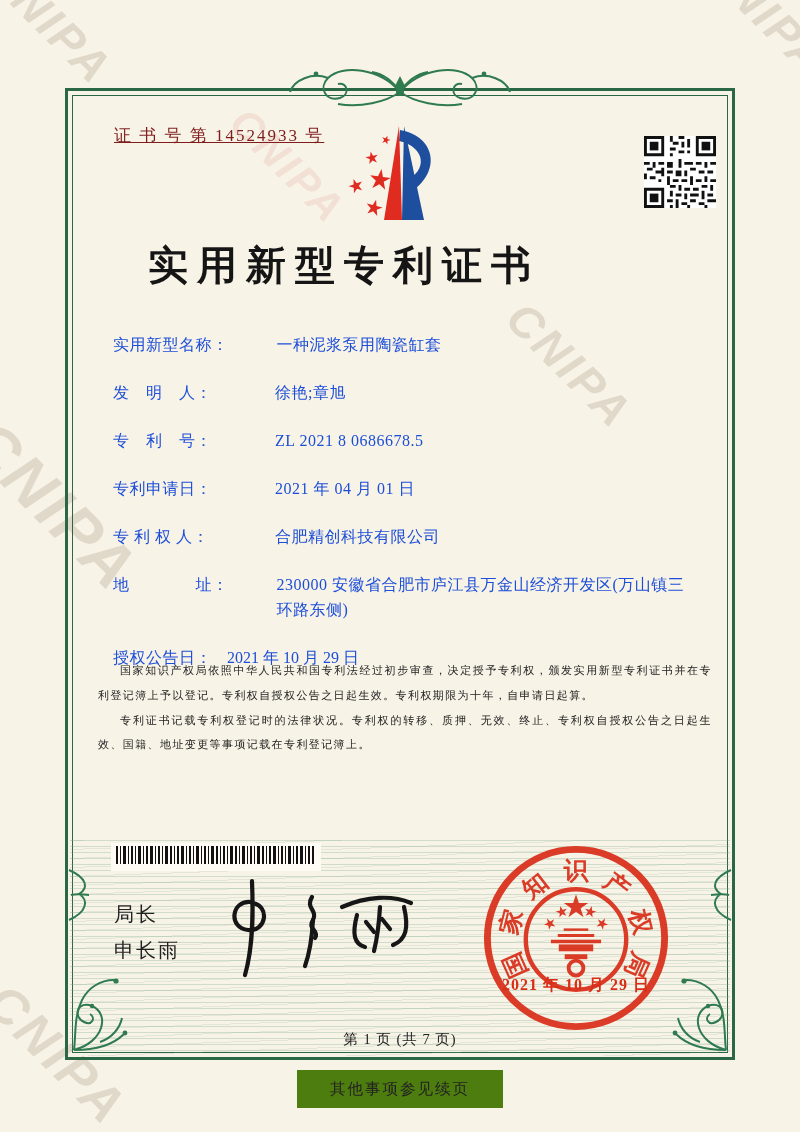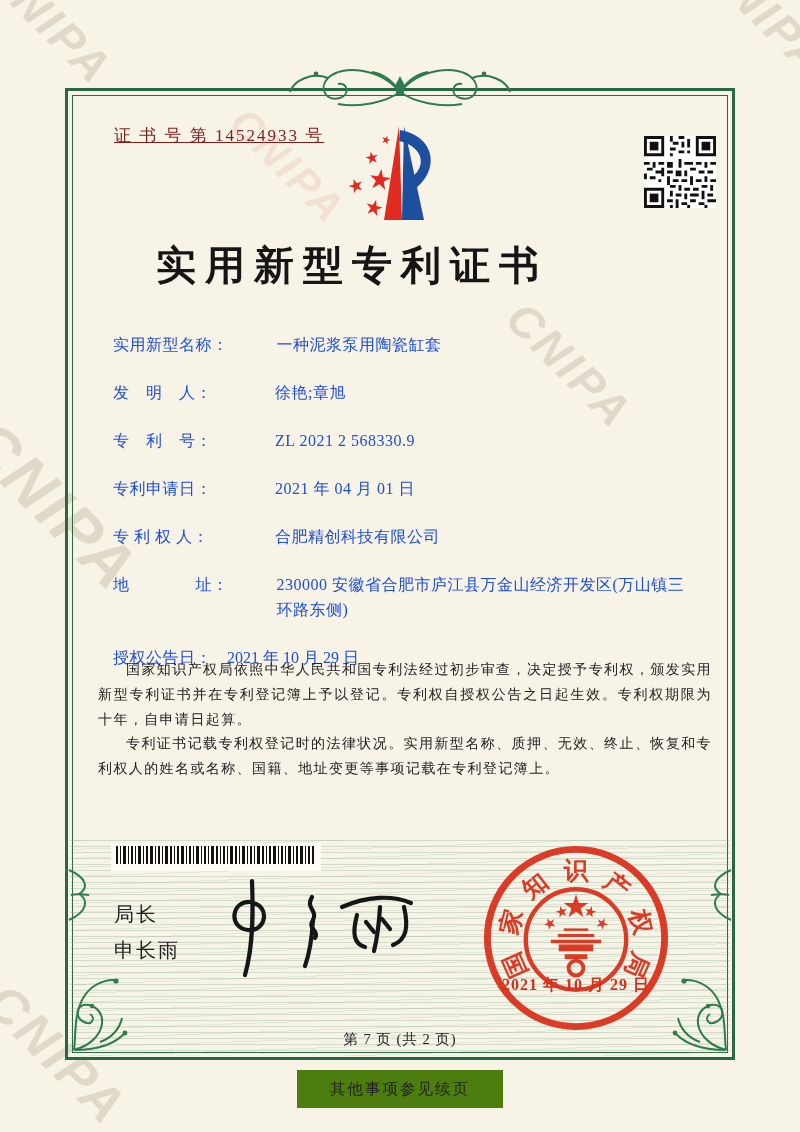--- a/index.html
+++ b/index.html
@@ -28,32 +28,32 @@
       repeating-linear-gradient(180deg, rgba(120,165,135,.30) 0 1px, rgba(120,165,135,0) 1px 6px),
       repeating-linear-gradient(178deg, rgba(120,165,135,.16) 0 1px, rgba(120,165,135,0) 1px 9px);
   }
 
   .orn{position:absolute;pointer-events:none;}
   .orn svg{display:block;}
 
   
   .cert-no{position:absolute;left:114px;top:124px;font-size:17px;color:#7f1d1d;
            letter-spacing:2px;text-decoration:underline;}
-  .title{position:absolute;left:16px;top:238px;width:672px;text-align:center;
+  .title{position:absolute;left:8px;top:238px;width:672px;text-align:center;
          font-size:40px;font-weight:bold;color:#151515;letter-spacing:9px;}
 
   .fields{position:absolute;left:113px;top:332px;width:580px;font-size:16px;color:#1d4ed8;}
   .frow{display:flex;align-items:flex-start;line-height:25px;margin-bottom:23px;}
   .flabel{flex:0 0 114px;letter-spacing:.5px;white-space:pre;}
   .fvalue{flex:1;letter-spacing:.5px;margin-left:48px;}
   .grant-row{display:flex;line-height:25px;margin-top:2px;}
   .grant-left{width:342px;display:flex;}
   .grant-right{display:flex;}
 
-  .paras{position:absolute;left:98px;top:658px;width:614px;font-size:14px;
+  .paras{position:absolute;left:98px;top:658px;width:614px;font-size:11px;
          color:#222;line-height:24.8px;letter-spacing:1.4px;text-align:justify;}
   .paras p{margin:0;text-indent:2em;}
 
   .barcode-wrap{position:absolute;left:111px;top:843px;padding:3px 5px;background:#fdfbf3;}
   .director{position:absolute;left:114px;top:896px;font-size:20px;color:#222;
             line-height:36px;letter-spacing:2px;}
   .signature{position:absolute;left:215px;top:872px;}
 
   .seal{position:absolute;left:480px;top:842px;width:192px;height:192px;}
   .seal-date{position:absolute;left:470px;top:975px;width:212px;text-align:center;
@@ -193,21 +193,21 @@
     <div class="frow">
       <span class="flabel">实用新型名称：</span>
       <span class="fvalue">一种泥浆泵用陶瓷缸套</span>
     </div>
     <div class="frow">
       <span class="flabel">发　明　人：</span>
       <span class="fvalue">徐艳;章旭</span>
     </div>
     <div class="frow">
       <span class="flabel">专　利　号：</span>
-      <span class="fvalue">ZL 2021 2 568330.9</span>
+      <span class="fvalue">ZL 2021 8 0686678.5</span>
     </div>
     <div class="frow">
       <span class="flabel">专利申请日：</span>
       <span class="fvalue">2021 年 04 月 01 日</span>
     </div>
     <div class="frow">
       <span class="flabel">专 利 权 人：</span>
       <span class="fvalue">合肥精创科技有限公司</span>
     </div>
     <div class="frow">
@@ -217,21 +217,21 @@
     <div class="grant-row">
       <span class="grant-left">
         <span class="flabel">授权公告日：</span>
         <span>2021 年 10 月 29 日</span>
       </span>
     </div>
   </div>
 
   <div class="paras">
     <p>国家知识产权局依照中华人民共和国专利法经过初步审查，决定授予专利权，颁发实用新型专利证书并在专利登记簿上予以登记。专利权自授权公告之日起生效。专利权期限为十年，自申请日起算。</p>
-    <p>专利证书记载专利权登记时的法律状况。实用新型名称、质押、无效、终止、恢复和专利权人的姓名或名称、国籍、地址变更等事项记载在专利登记簿上。</p>
+    <p>专利证书记载专利权登记时的法律状况。专利权的转移、质押、无效、终止、专利权自授权公告之日起生效、国籍、地址变更等事项记载在专利登记簿上。</p>
   </div>
 
   <div class="barcode-wrap">
     <svg width="200" height="18" viewBox="0 0 200 18">
       <path d="M1,0 v18" stroke="#111" stroke-width="200" stroke-dasharray="2 1 1 1 3 2 1 1 2 2 1 1 1 3 2 1 3 1 1 2 2 1 1 1 2 2 3 1 1 1 1 2 2 1 1 2 3 1 2 1 1 1 2 2 1 1 1 2 2 1 3 2 1 1 2 1 1 2 1 1 3 1 2 2 1 1 1 2 2 1 1 1 2 3 1 1 2 1 1 2" transform="rotate(90 100 9) translate(-91,-91)"></path>
       <g fill="#111">
         <rect x="0" y="0" width="2" height="18"></rect>
           <rect x="4" y="0" width="1" height="18"></rect>
           <rect x="7" y="0" width="3" height="18"></rect>
           <rect x="12" y="0" width="1" height="18"></rect>
@@ -338,17 +338,17 @@
           <text x="97.5" y="38">识</text>
           <text x="97.5" y="38" transform="rotate(38,97.5,97.5)">产</text>
           <text x="97.5" y="38" transform="rotate(76,97.5,97.5)">权</text>
           <text x="97.5" y="38" transform="rotate(114,97.5,97.5)">局</text>
         </g>
       </g>
     </svg>
   </div>
   <div class="seal-date">2021 年 10 月 29 日</div>
 
-  <div class="page-num">第 7 页 (共 2 页)</div>
+  <div class="page-num">第 1 页 (共 7 页)</div>
 
   <div class="note-box">其他事项参见续页</div>
 
 </div>
 
 </body></html>

